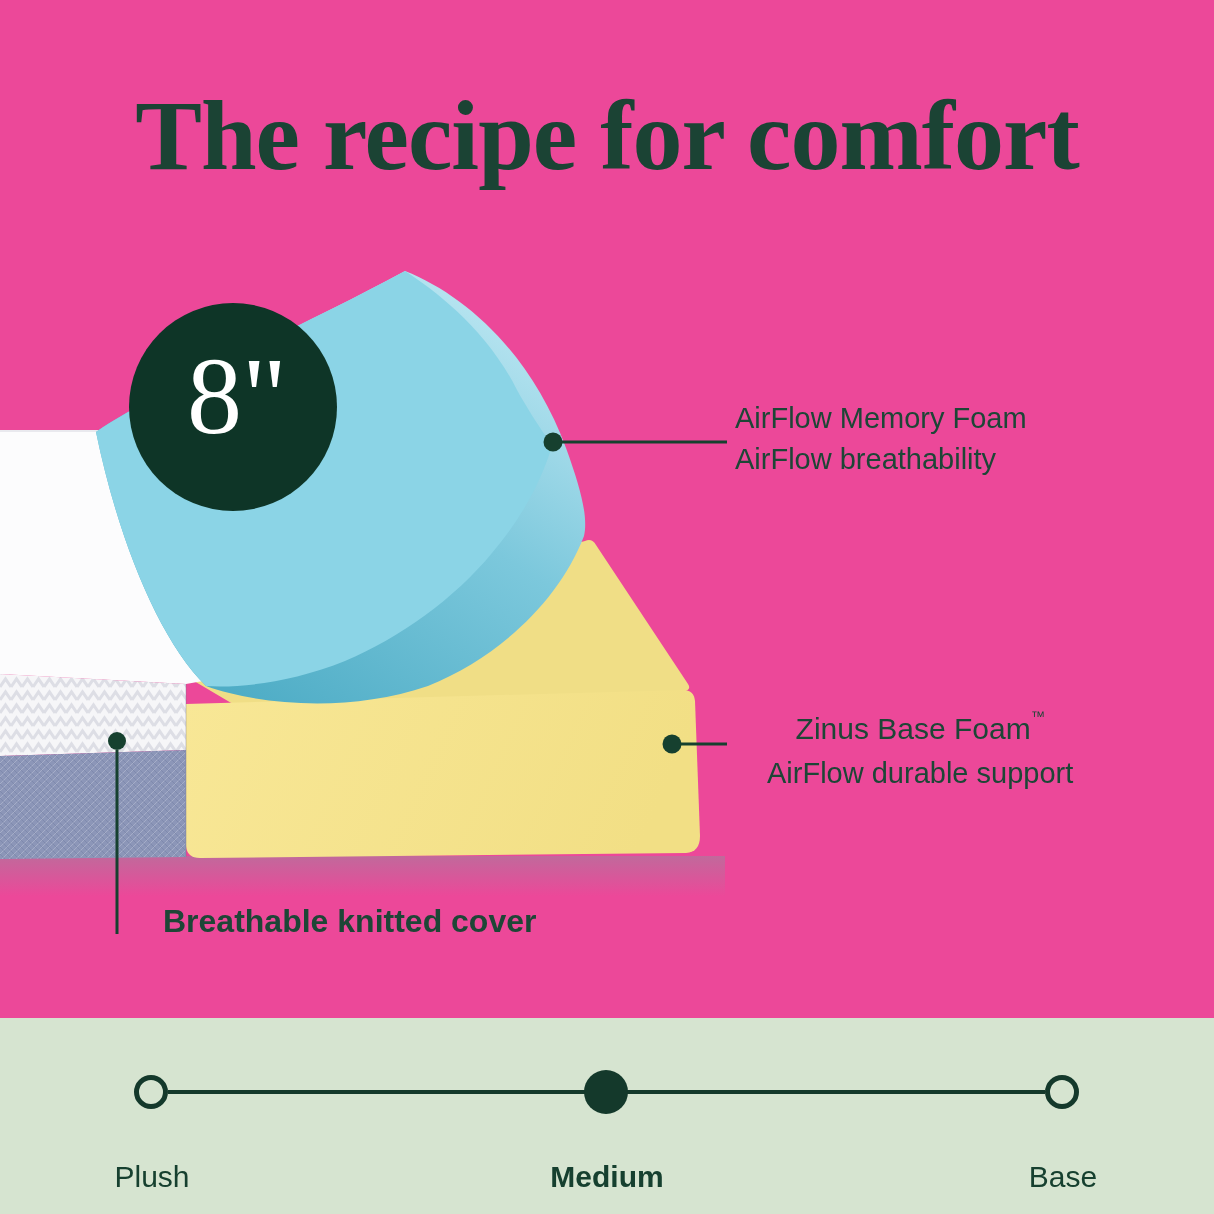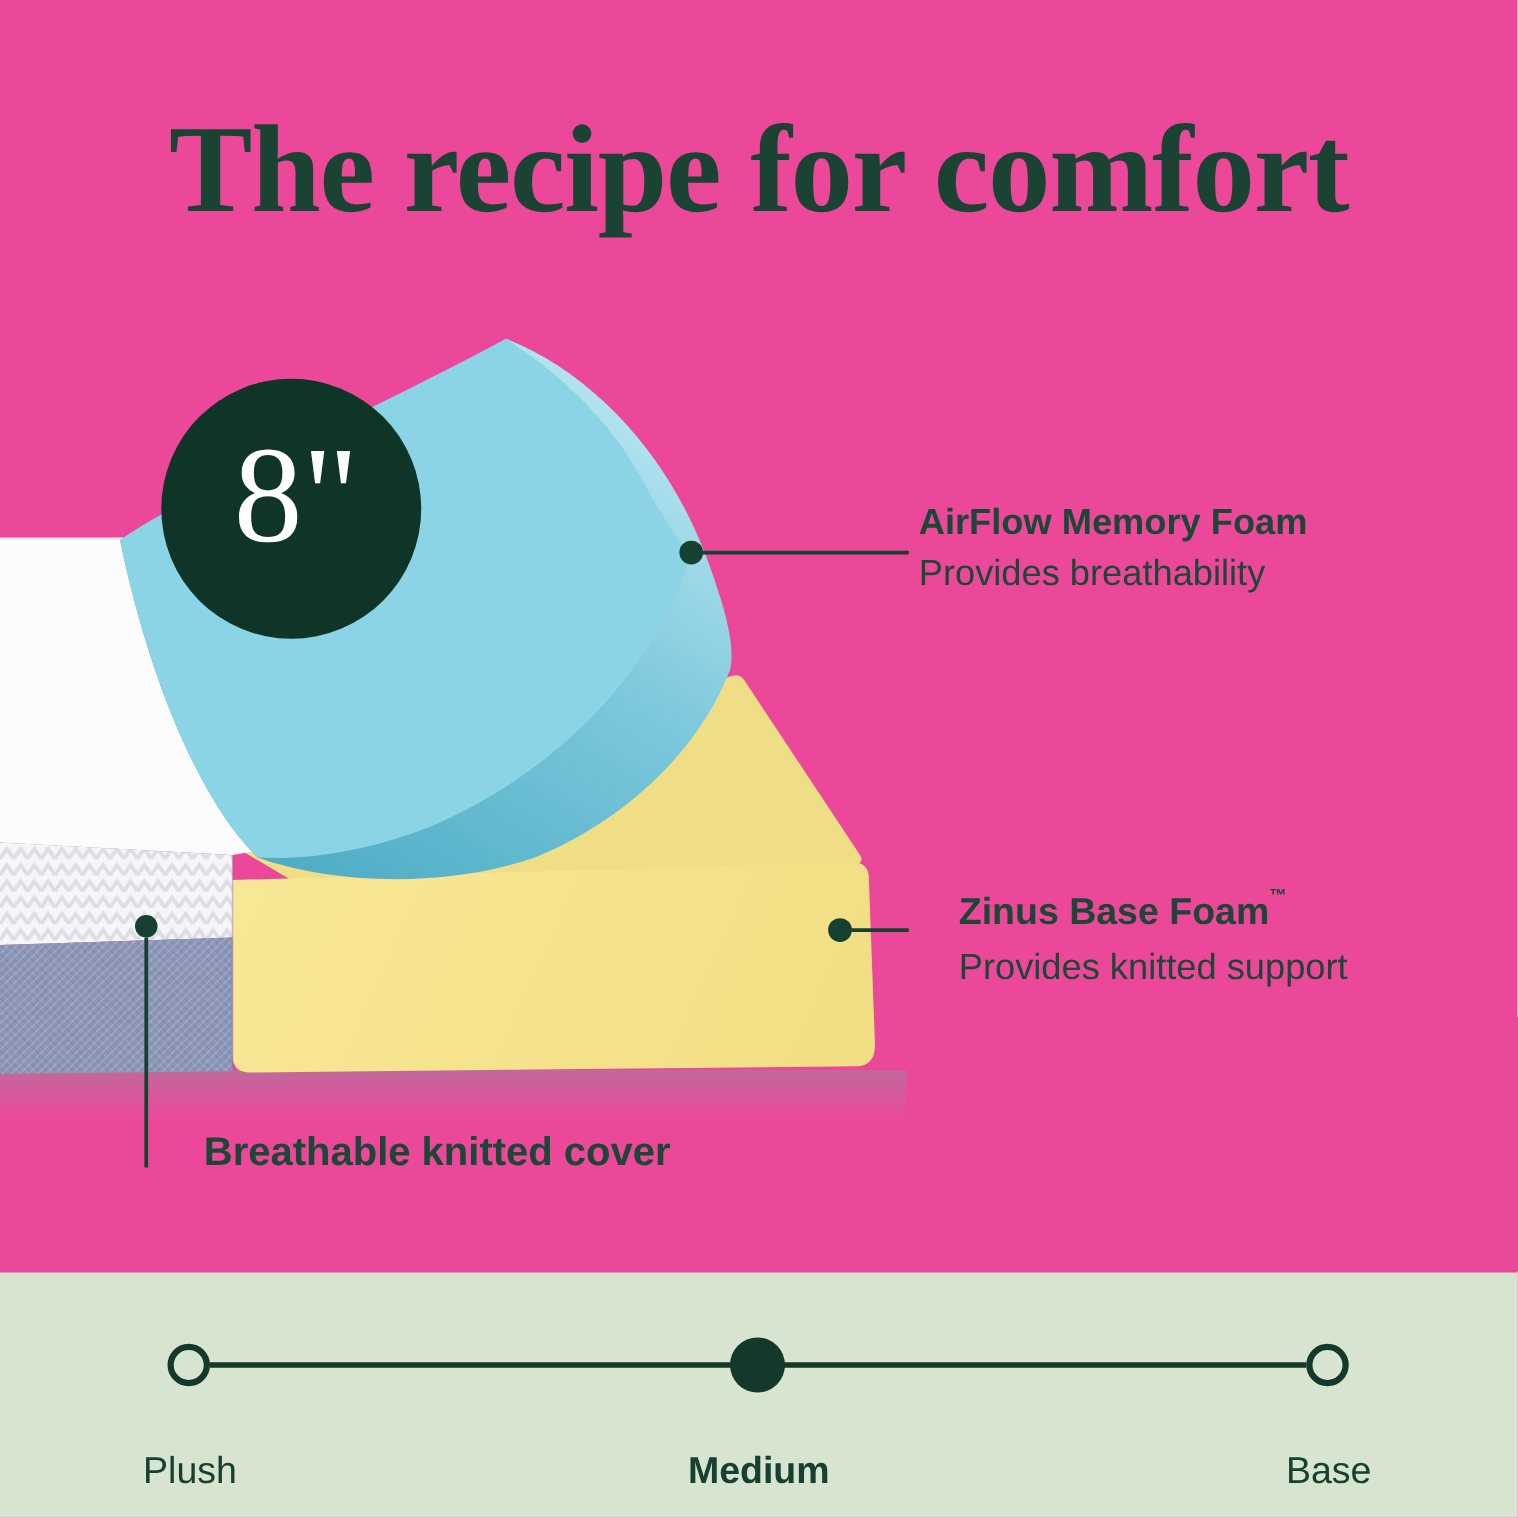--- a/index.html
+++ b/index.html
@@ -12,21 +12,21 @@
     position:absolute;left:0;top:86px;width:1214px;text-align:center;
     font-family:"Liberation Serif",serif;font-weight:700;font-size:100px;
     letter-spacing:-1px;color:#1b4334;line-height:1.0;
   }
   .badge-label{
     position:absolute;left:237px;top:341px;transform:translateX(-50%);
     font-family:"Liberation Serif",serif;font-weight:400;font-size:110px;
     color:#ffffff;line-height:1.0;
   }
   .callout{position:absolute;color:#1d4636;}
-  .callout .heading{font-weight:700;font-size:29px;line-height:41px;white-space:nowrap;}
+  .callout .heading{font-weight:400;font-size:29px;line-height:41px;white-space:nowrap;text-align:center;}
   .callout .body-line{font-weight:400;font-size:29px;line-height:41px;white-space:nowrap;}
   .callout .tm{font-size:14px;vertical-align:18px;letter-spacing:0;}
   .co-airflow{left:735px;top:398px;}
   .co-base{left:735px;top:694px;margin-left:32px;}
   .co-base .heading{font-size:30px;line-height:44px;}
   .co-base .body-line{line-height:44px;}
   .co-cover{left:143px;top:903px;font-weight:700;font-size:32px;white-space:nowrap;margin-left:20px;}
   .band{position:absolute;left:0;top:1018px;width:1214px;height:196px;background:#d6e4d0;}
   .scale-line{position:absolute;left:168px;top:1090px;width:877px;height:4px;background:#14392b;}
   .scale-circle{position:absolute;border-radius:50%;box-sizing:border-box;}
@@ -116,26 +116,26 @@
       <line x1="117" y1="750" x2="117" y2="934"></line>
     </g>
   </svg>
 
   <div class="title">The recipe for comfort</div>
 
   <div class="badge-label">8"</div>
 
   <div class="callout co-airflow">
     <div class="heading">AirFlow Memory Foam</div>
-    <div class="body-line">Provides breathability</div>
+    <div class="body-line">AirFlow breathability</div>
   </div>
 
   <div class="callout co-base">
     <div class="heading"><span>Zinus Base Foam</span><sup class="tm">™</sup></div>
-    <div class="body-line">Provides knitted support</div>
+    <div class="body-line">AirFlow durable support</div>
   </div>
 
   <div class="callout co-cover">Breathable knitted cover</div>
 
   <div class="band">
     <div class="scale-line" style="position:absolute;left:168px;top:72px;"></div>
   </div>
   <div class="scale-line"></div>
   <div class="scale-circle hollow c-plush"></div>
   <div class="scale-circle filled c-medium"></div>

